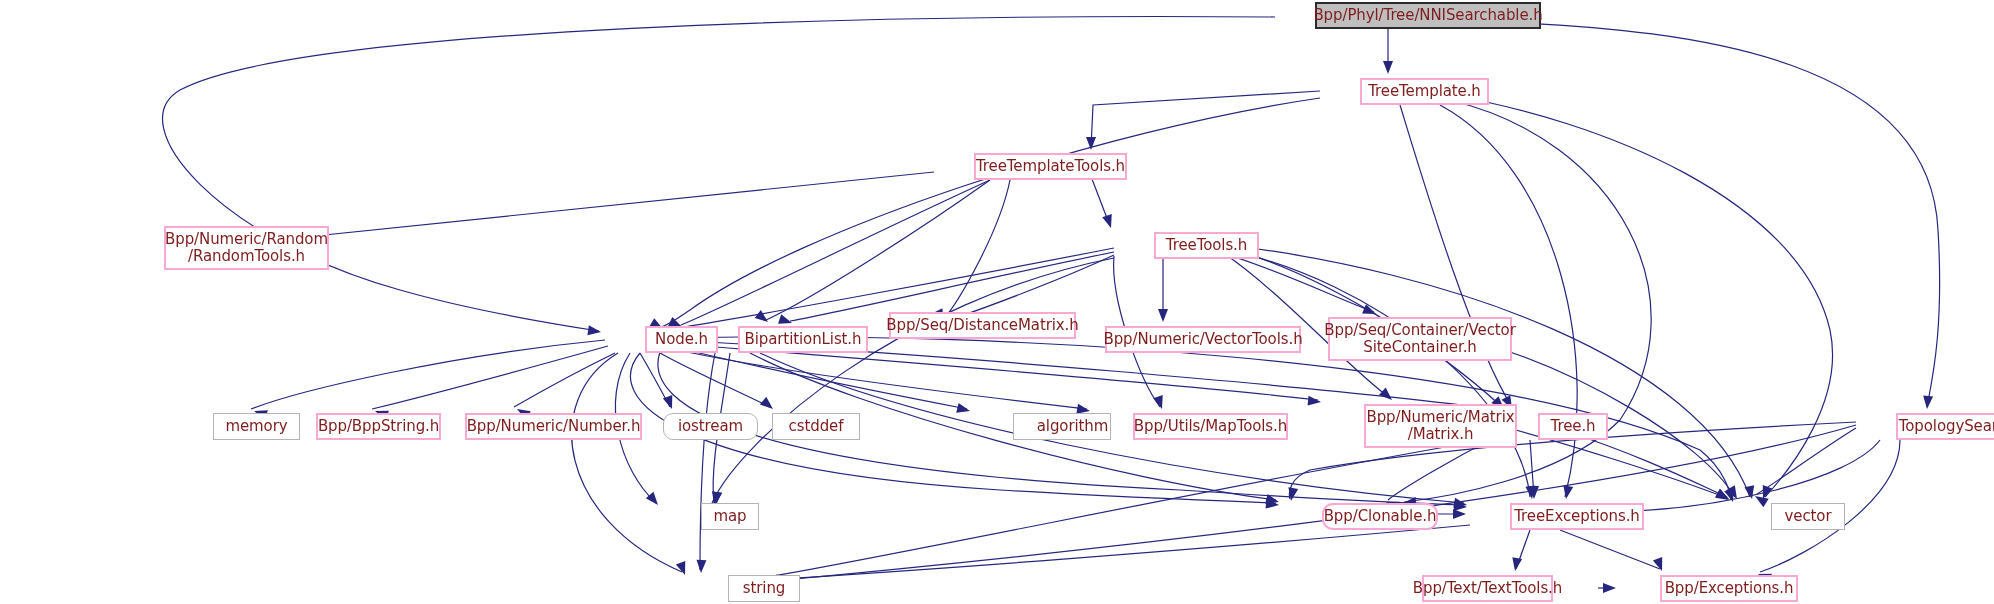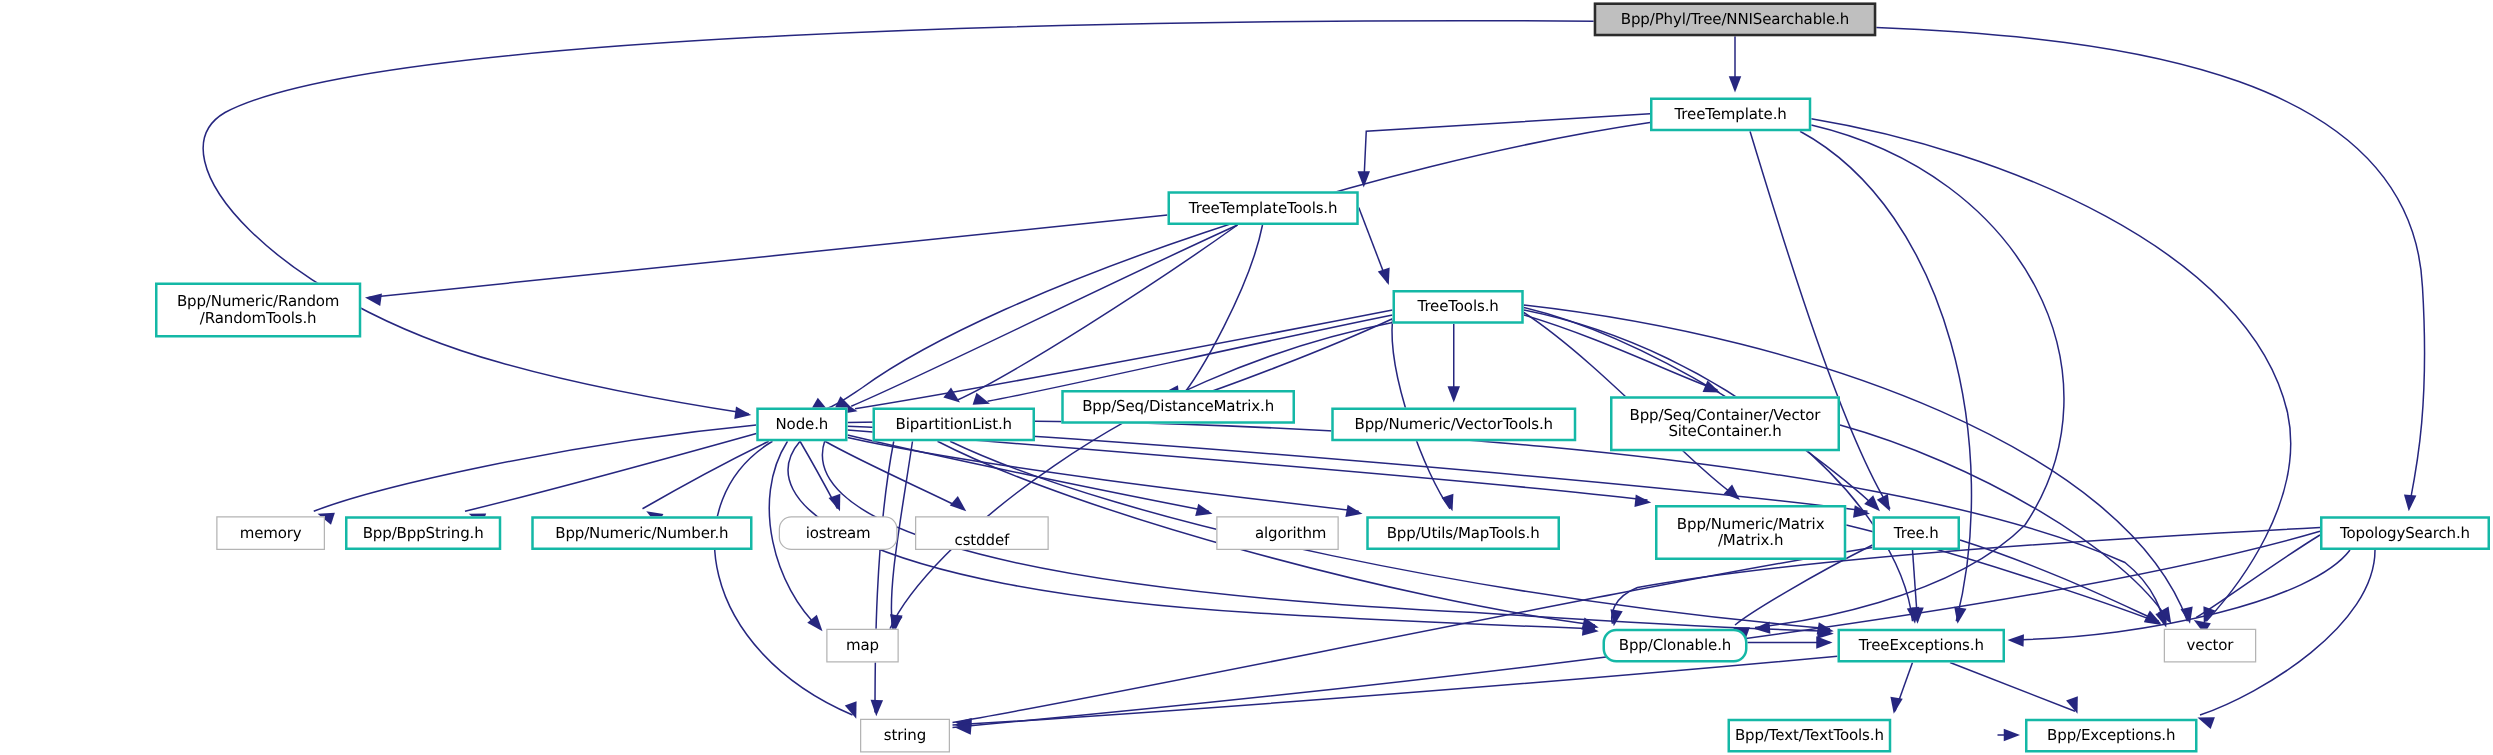--- a/index.html
+++ b/index.html
@@ -25,28 +25,29 @@
     pointer-events: none;
   }
   .node {
     position: absolute;
     box-sizing: border-box;
     display: flex;
     align-items: center;
     justify-content: center;
     text-align: center;
     background: #ffffff;
-    color: #000000;
-    font-size: 12px;
+    color: #7f1d1d;
+    font-size: 15px;
     line-height: 1.12;
     white-space: pre-line;
     letter-spacing: -0.1px;
+    margin-left: 40px;
   }
   .node.bpp {
-    border: 2px solid #14b8a6;
+    border: 2px solid #f9a8d4;
   }
   .node.stl {
     border: 1px solid #b4b4b4;
   }
   .node.root {
     border: 2px solid #2b2b2b;
     background: #bfbfbf;
   }
 </style>
 </head>
@@ -183,21 +184,21 @@
       <div class="node bpp" style="left: 605px; top: 326px; width: 73px; height: 27px;"><span>Node.h</span></div>
       <div class="node bpp" style="left: 698px; top: 326px; width: 130px; height: 27px;"><span>BipartitionList.h</span></div>
       <div class="node bpp" style="left: 849px; top: 312px; width: 187px; height: 27px;"><span>Bpp/Seq/DistanceMatrix.h</span></div>
       <div class="node bpp" style="left: 1065px; top: 326px; width: 196px; height: 27px;"><span>Bpp/Numeric/VectorTools.h</span></div>
       <div class="node bpp" style="left: 1288px; top: 317px; width: 184px; height: 44px;"><span>Bpp/Seq/Container/Vector
 SiteContainer.h</span></div>
       <div class="node stl" style="left: 173px; top: 413px; width: 87px; height: 27px;"><span>memory</span></div>
       <div class="node bpp" style="left: 276px; top: 413px; width: 125px; height: 27px;"><span>Bpp/BppString.h</span></div>
       <div class="node bpp" style="left: 425px; top: 413px; width: 177px; height: 27px;"><span>Bpp/Numeric/Number.h</span></div>
       <div class="node stl" style="left: 623px; top: 413px; width: 95px; height: 27px; border-radius: 10px;"><span>iostream</span></div>
-      <div class="node stl" style="left: 732px; top: 413px; width: 107px; height: 27px; align-items: flex-end;"><span>cstddef</span></div>
+      <div class="node stl" style="left: 732px; top: 413px; width: 88px; height: 27px;"><span>cstddef</span></div>
       <div class="node stl" style="left: 973px; top: 413px; width: 98px; height: 27px; padding-left: 21px;"><span>algorithm</span></div>
       <div class="node bpp" style="left: 1093px; top: 413px; width: 155px; height: 27px;"><span>Bpp/Utils/MapTools.h</span></div>
       <div class="node bpp" style="left: 1324px; top: 404px; width: 153px; height: 44px;"><span>Bpp/Numeric/Matrix
 /Matrix.h</span></div>
       <div class="node bpp" style="left: 1498px; top: 413px; width: 70px; height: 27px;"><span>Tree.h</span></div>
       <div class="node bpp" style="left: 1856px; top: 413px; width: 136px; height: 27px;"><span>TopologySearch.h</span></div>
       <div class="node stl" style="left: 661px; top: 503px; width: 58px; height: 27px;"><span>map</span></div>
       <div class="node bpp" style="left: 1282px; top: 503px; width: 116px; height: 27px; border-radius: 11px;"><span>Bpp/Clonable.h</span></div>
       <div class="node bpp" style="left: 1470px; top: 503px; width: 134px; height: 27px;"><span>TreeExceptions.h</span></div>
       <div class="node stl" style="left: 1731px; top: 503px; width: 74px; height: 27px;"><span>vector</span></div>

